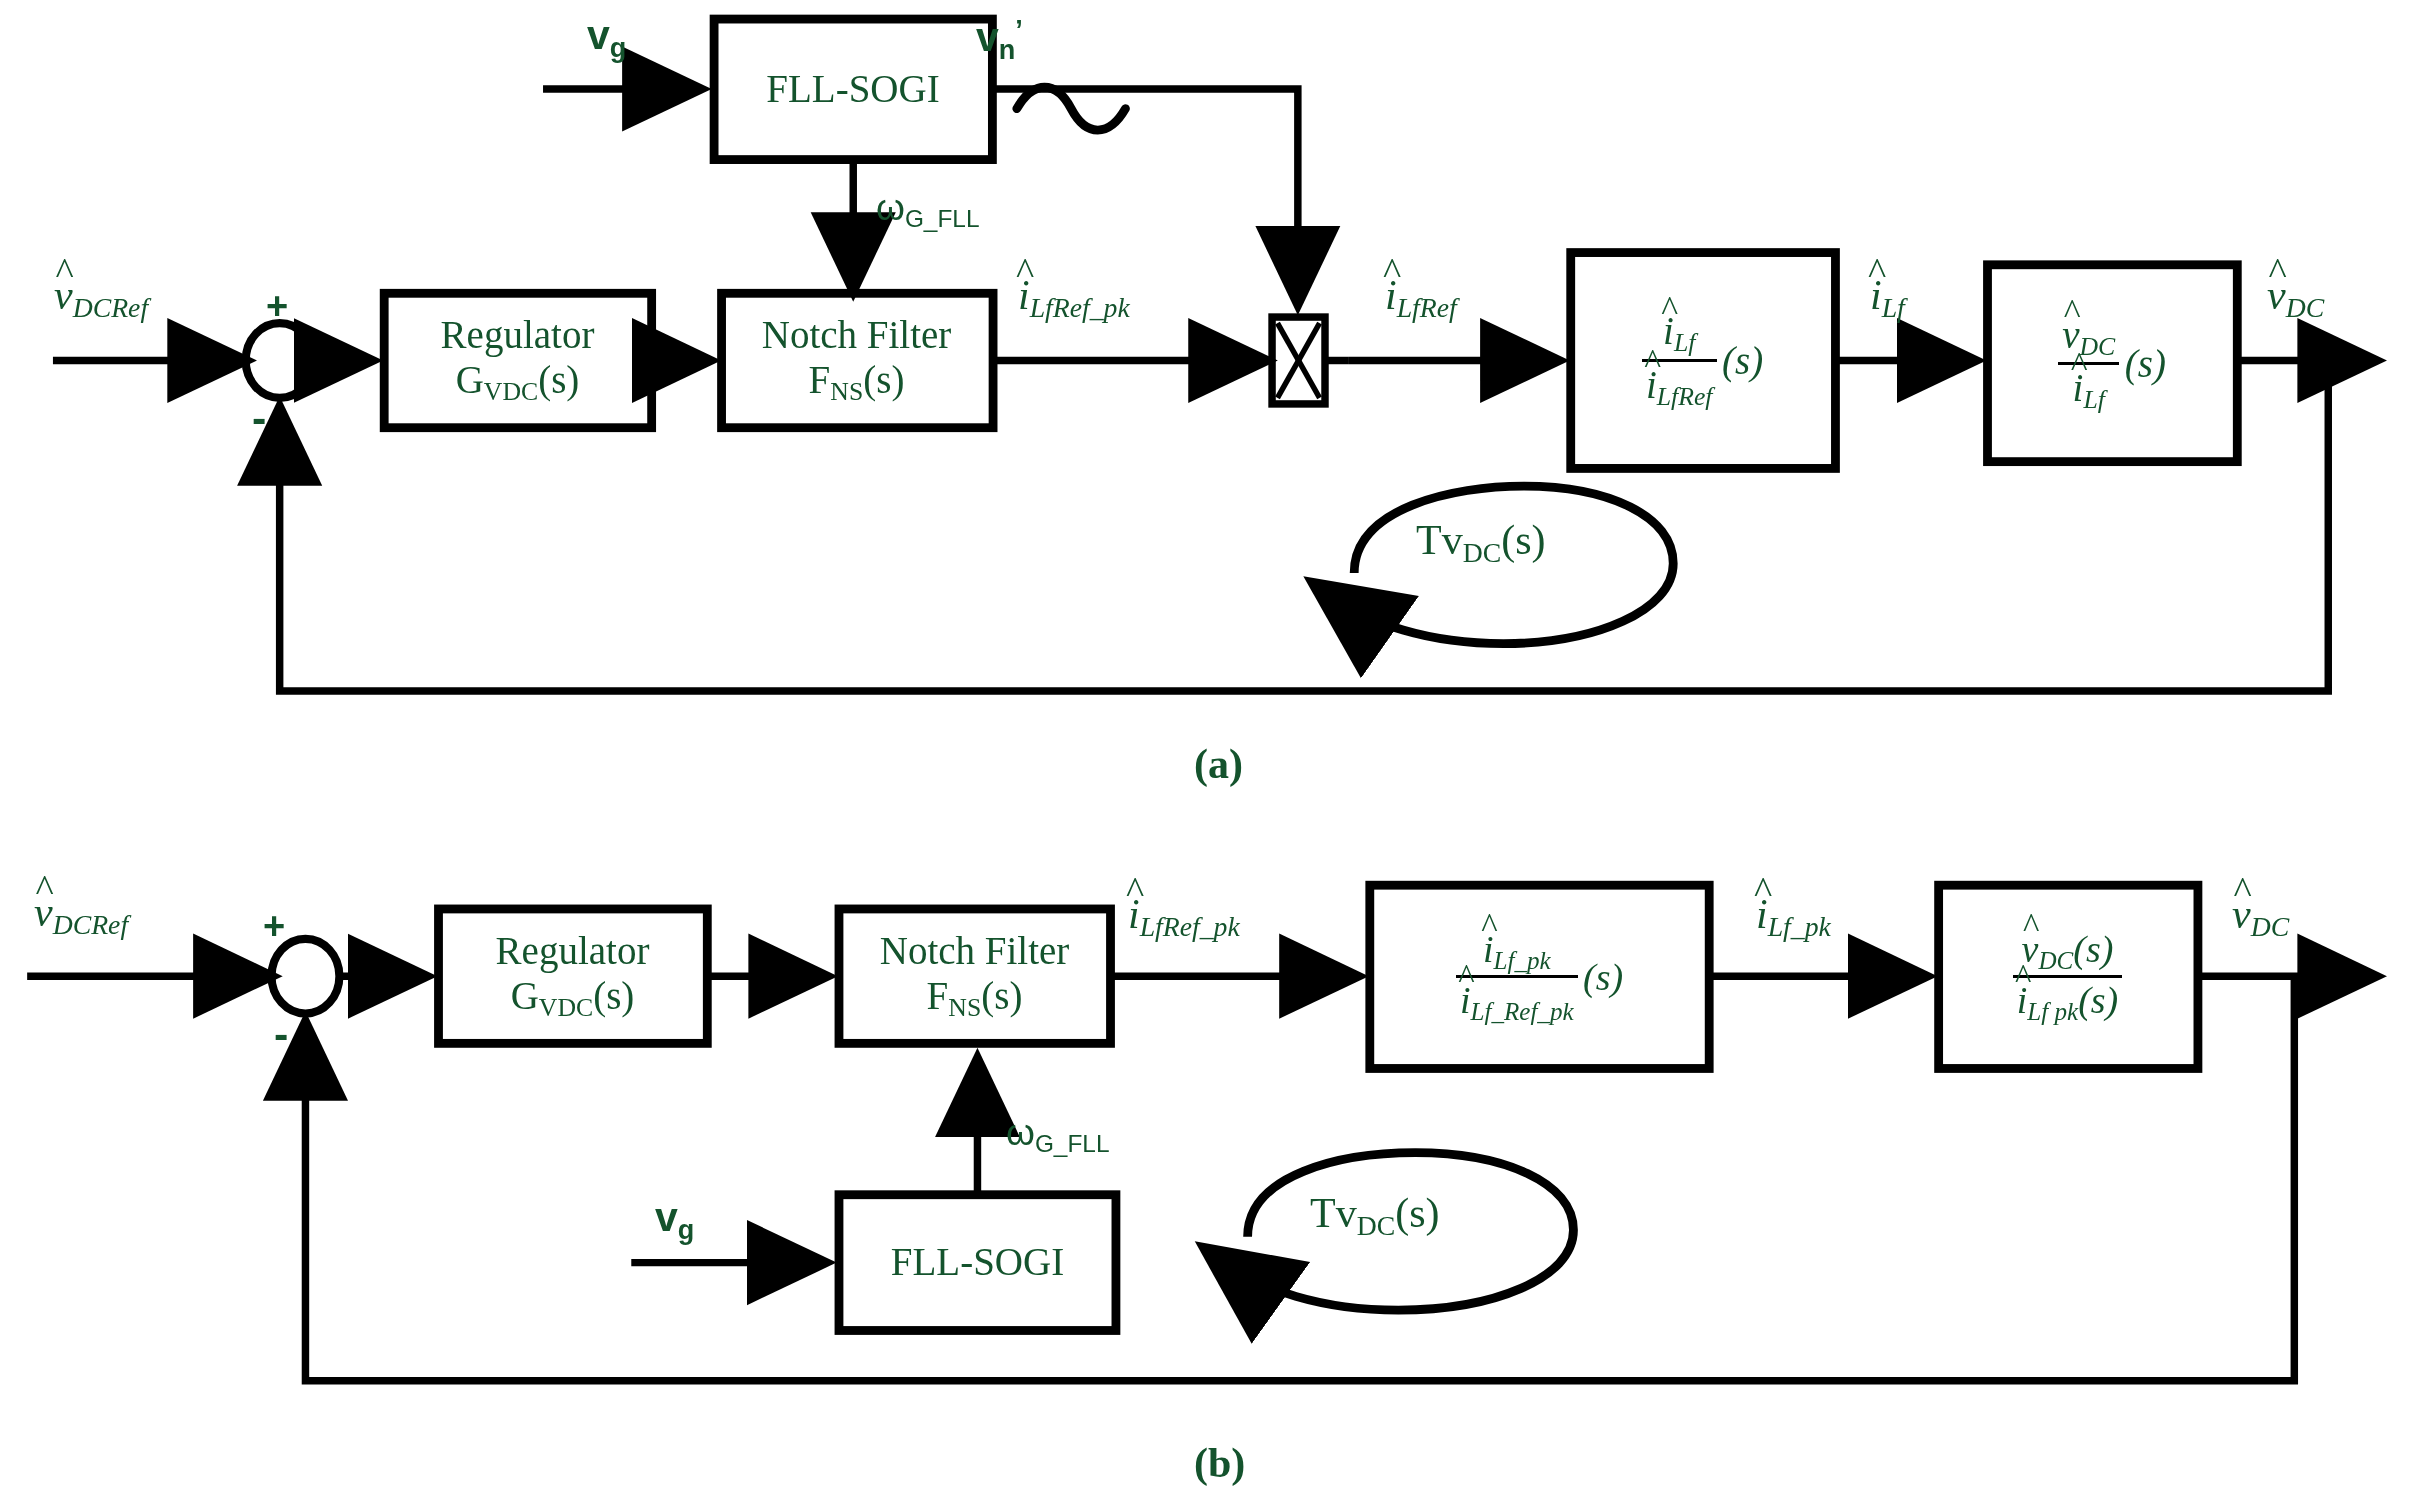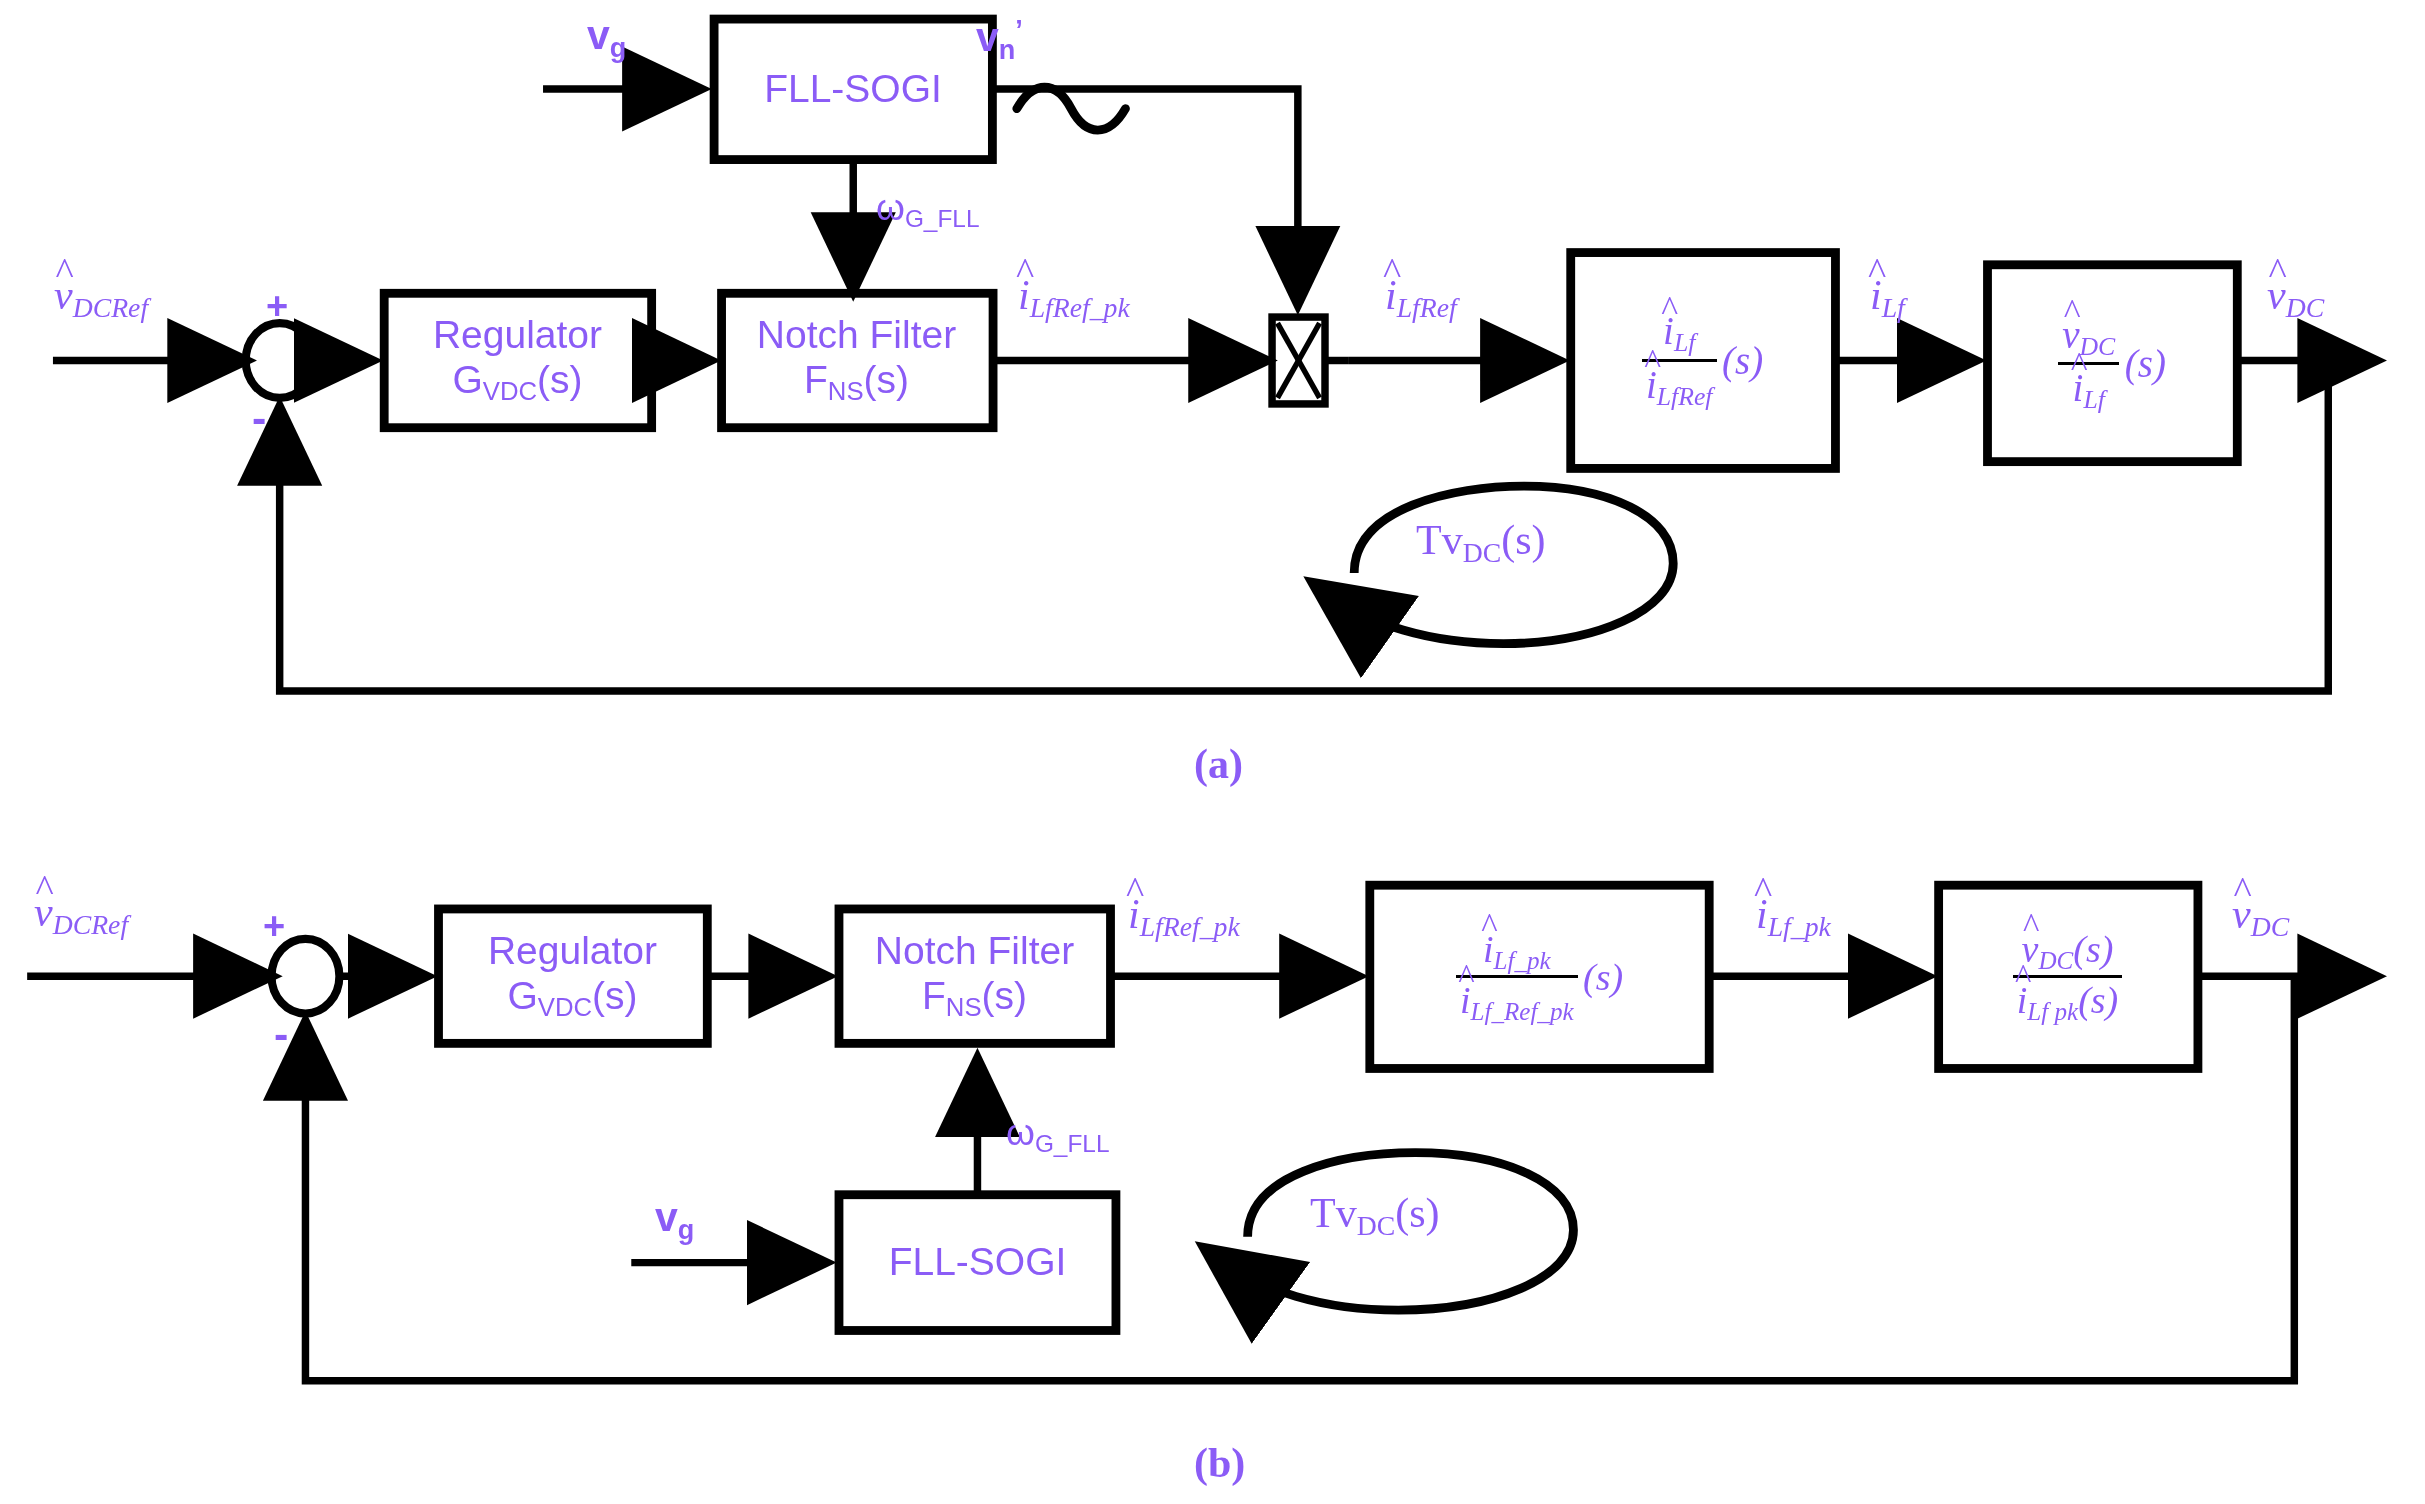--- a/index.html
+++ b/index.html
@@ -1,22 +1,22 @@
 <!DOCTYPE html>
 <html style="font-size:11px"><head>
 <meta charset="utf-8">
 <style>
   html,body{margin:0;padding:0;background:#ffffff;}
   body{width:2426px;height:1505px;font-family:"Liberation Serif",serif;}
   #stage{position:relative;width:2426px;height:1505px;background:#fff;overflow:hidden;}
   svg{position:absolute;left:0;top:0;width:2426px;height:1505px;}
-  .lbl{position:absolute;color:#8b5cf6;white-space:nowrap;}
+  .lbl{position:absolute;color:#14532d;white-space:nowrap;}
   .sans{font-family:"Liberation Sans",sans-serif;}
   .ital{font-family:"Liberation Serif",serif;font-style:italic;}
-  .blk{font-family:Liberation Sans, sans-serif;font-size:39px;line-height:1.15;text-align:center;}
+  .blk{font-family:Liberation Serif, serif;font-size:39px;line-height:1.15;text-align:center;}
   .sub{font-size:0.66em;vertical-align:-0.28em;}
   .sup{font-size:0.66em;vertical-align:0.45em;}
   .hat{position:relative;display:inline-block;}
   .hat>.hc{position:absolute;left:50%;transform:translateX(-52%);top:-0.58em;font-size:0.92em;}
   .frac{display:inline-block;text-align:center;vertical-align:middle;}
   .frac .num{display:block;padding:0 4.1px;}
   .frac .den{display:block;border-top:3.4px solid #000;padding:0 4.1px;}
   .fwrap{display:flex;align-items:center;justify-content:center;gap:5.4px;height:100%;}
   .boxlab{position:absolute;display:flex;align-items:center;justify-content:center;
           flex-direction:column;text-align:center;}

